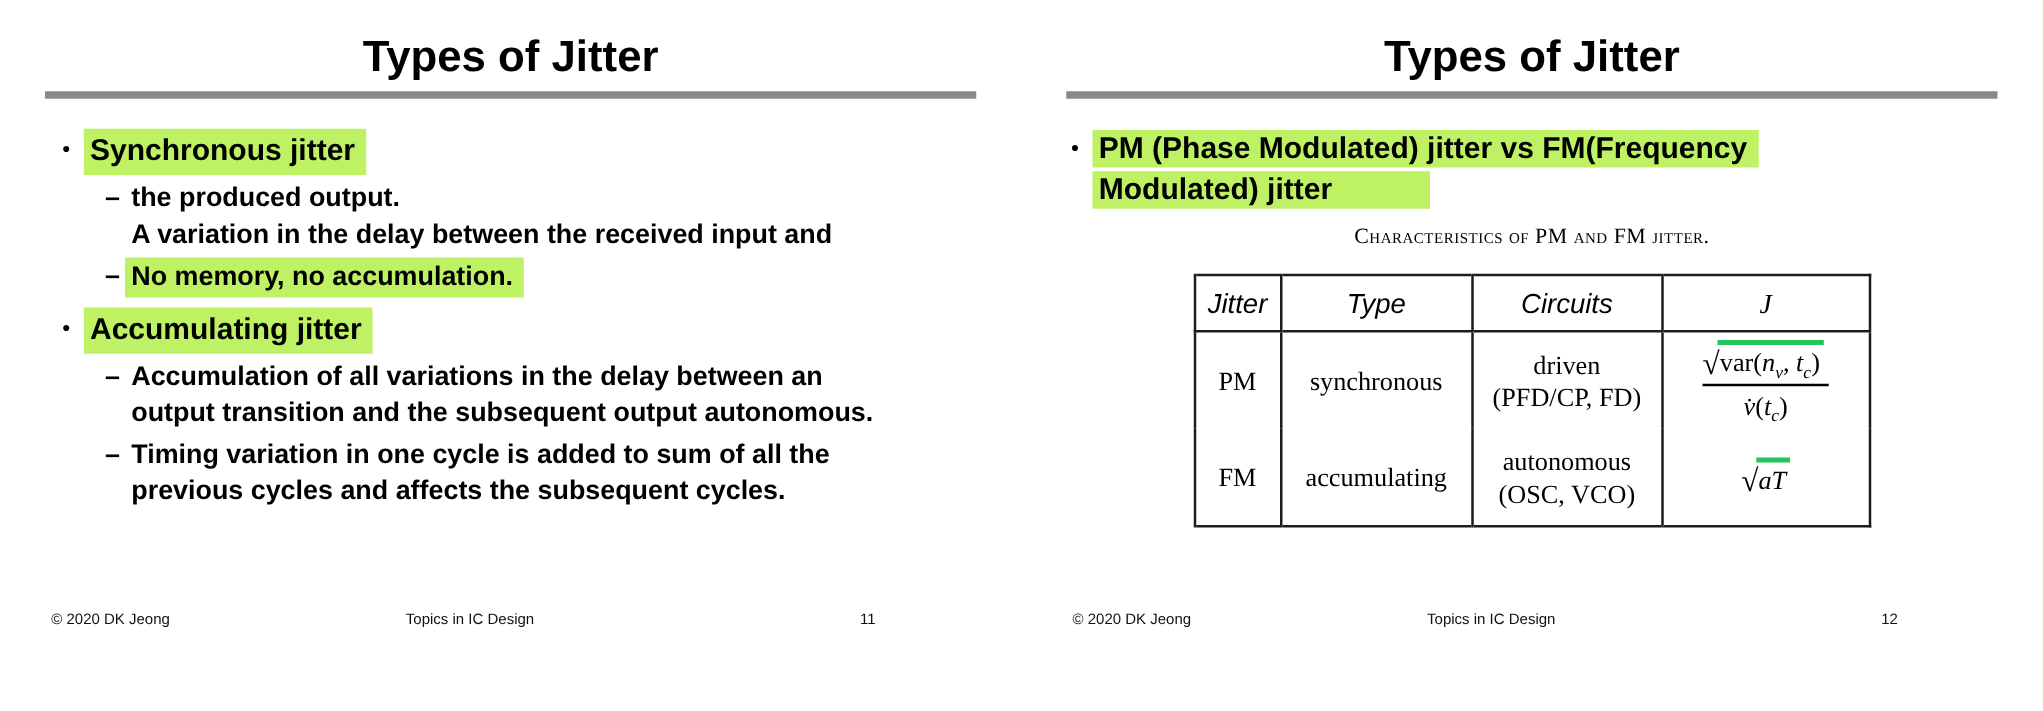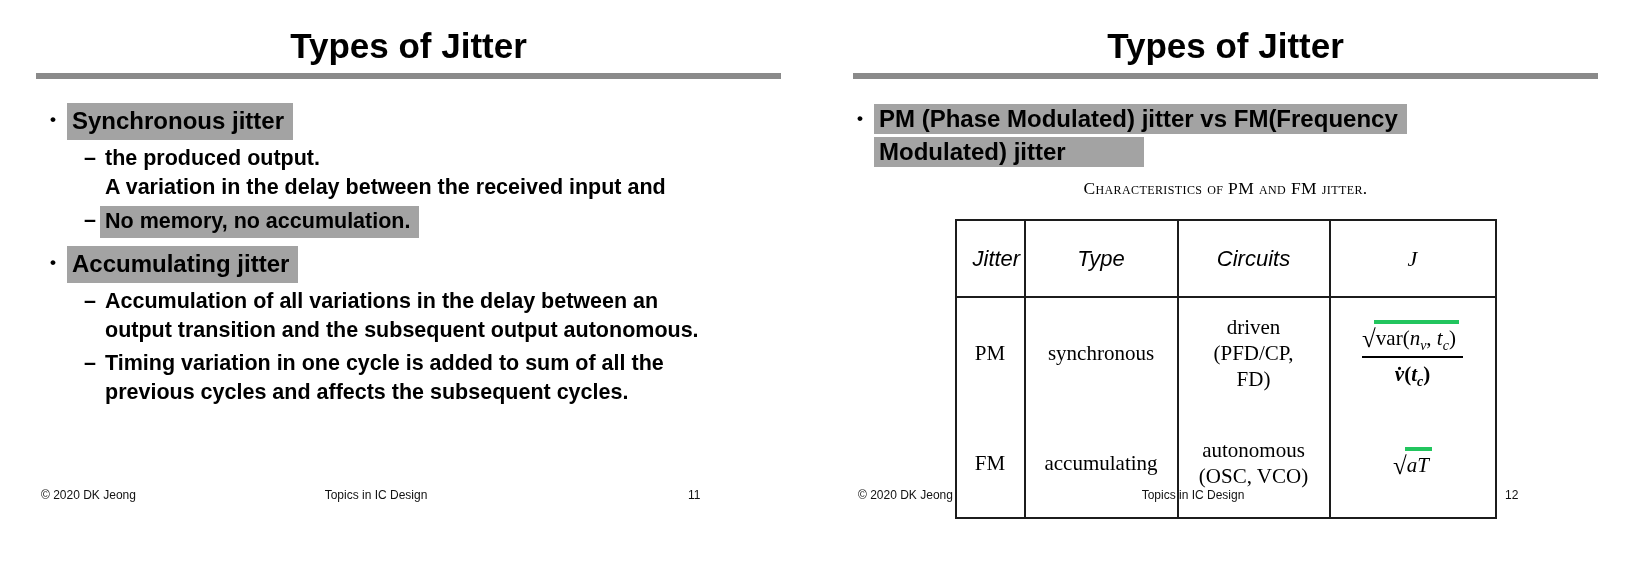--- a/index.html
+++ b/index.html
@@ -15,48 +15,48 @@
   .rule{height:6px;background:#8a8a8a;margin:5px 36px 0 36px;}
 
   
   .item{display:flex;font-weight:bold;}
   .item.l1{margin-left:50px;font-size:24px;line-height:34px;margin-top:8px;}
   .item.l2{margin-left:84px;font-size:21.5px;line-height:29px;margin-top:4px;}
   .item.first{margin-top:24px;}
   .marker{flex:0 0 22px;}
   .l1 .marker{font-size:17px;}
   .l2 .marker{flex:0 0 21px;}
-  .hl{background:#a3a3a3;padding:1px 9px 2px 5px;margin-left:-5px;}
+  .hl{background:#bef264;padding:1px 9px 2px 5px;margin-left:-5px;}
   .hl-ext{padding-right:78px;}
 
   
   #slide-right .item.l1{margin-left:40px;font-size:24px;line-height:32px;}
   #slide-right .lines > div{margin-bottom:1px;}
 
   .caption{
     margin-top:9px;text-align:center;font-family:"Liberation Serif",serif;
     font-variant:small-caps;font-size:17.5px;letter-spacing:0.4px;
   }
 
   
   table.jt{border-collapse:collapse;margin:20px auto 0 auto;table-layout:fixed;width:540px;}
-  table.jt th,table.jt td{border-left:2px solid #1c1c1c;text-align:center;vertical-align:middle;padding:16px;margin-top:19px;}
+  table.jt th,table.jt td{border-left:2px solid #1c1c1c;text-align:center;vertical-align:middle;padding:0;margin-top:19px;}
   table.jt{border:2px solid #1c1c1c;}
   table.jt th{border-bottom:2px solid #1c1c1c;height:43px;font-weight:normal;font-style:italic;font-size:22px;}
   th.th-sans{font-family:"Liberation Sans",sans-serif;}
   th.th-serif{font-family:"Liberation Serif",serif;}
   table.jt td{font-family:"Liberation Serif",serif;font-size:21px;line-height:26px;height:77px;}
   .col-jitter{width:69px;}.col-type{width:153px;}.col-circuits{width:152px;}.col-j{width:166px;}
 
   
   .it{font-style:italic;font-family:"Liberation Serif",serif;}
   .msub{font-size:14px;font-style:italic;font-family:"Liberation Serif",serif;vertical-align:-5px;line-height:0;}
   .frac{display:inline-block;vertical-align:middle;text-align:center;line-height:1.25;}
   .frac .num{display:block;border-bottom:2px solid #000;padding:1px 4px 4px 0;}
-  .frac .den{display:block;padding-top:3px;font-weight:bold;}
+  .frac .den{display:block;padding-top:3px;}
   .sqrt{display:inline-block;white-space:nowrap;}
   .rad{display:inline-block;font-family:"Liberation Serif",serif;font-size:25px;line-height:1;transform:translateY(2px);}
   .vinc{display:inline-block;border-top:4px solid #22c55e;margin-left:-2px;padding:1px 3px 0 2px;}
 
   
   .footer-text{position:absolute;top:487px;font-size:12px;line-height:16px;color:#111;}
   .f-left{left:41px;}
   .f-center{left:376px;transform:translateX(-50%);}
   .f-right{left:688px;}
 </style>

